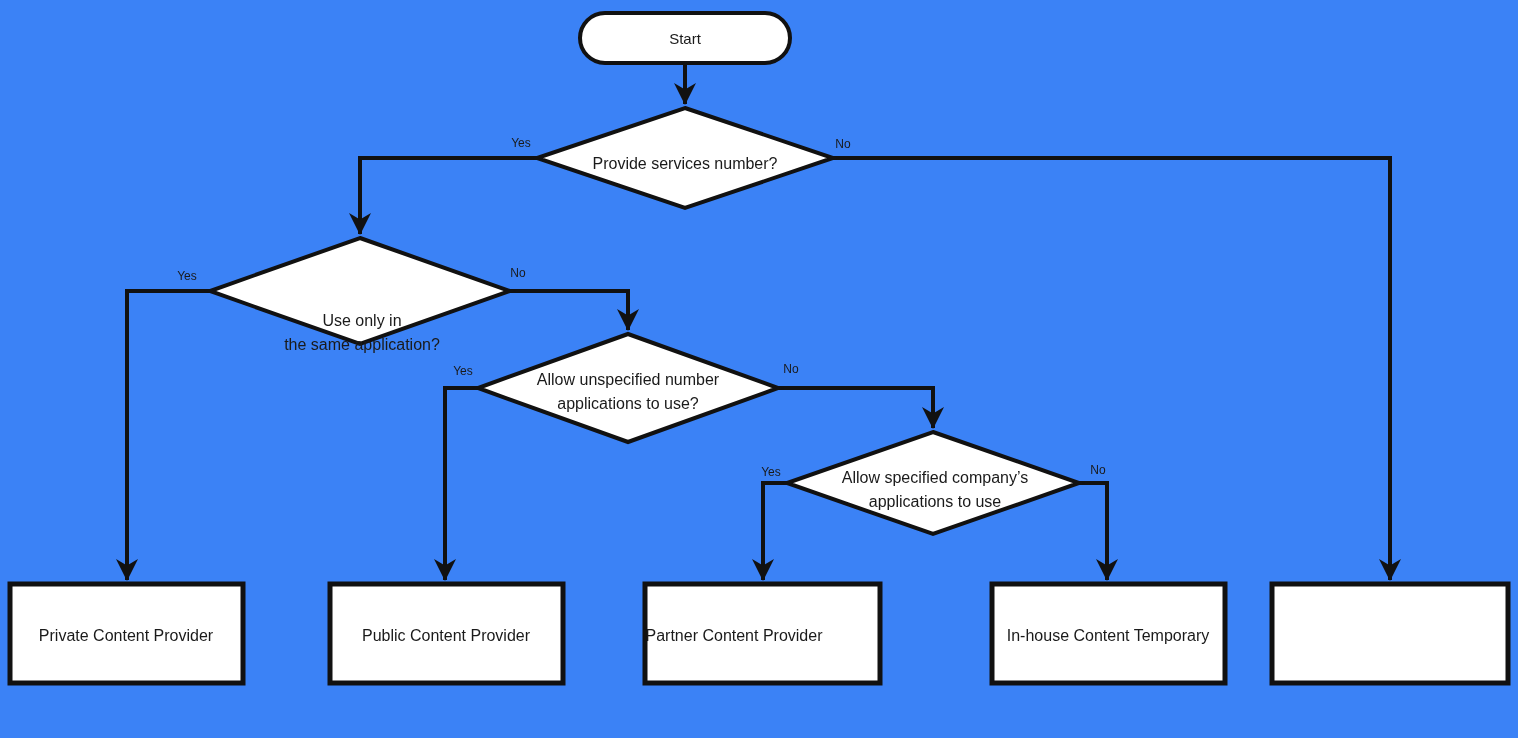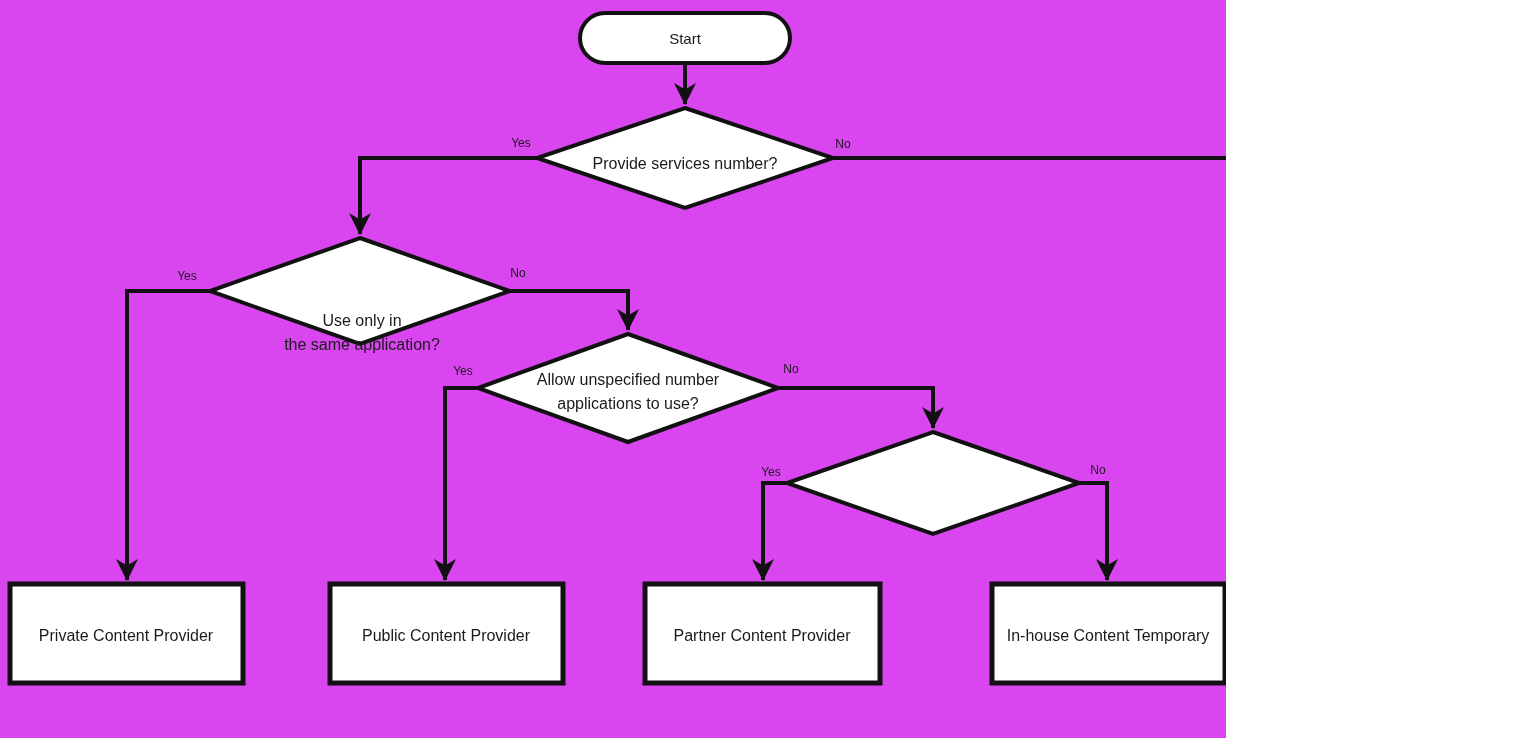--- a/index.html
+++ b/index.html
@@ -1,20 +1,20 @@
 <!DOCTYPE html>
 <html><head>
 <meta charset="utf-8">
 <style>
   html, body { margin: 0; padding: 0; background: #ffffff; }
   .canvas {
     position: relative;
-    width: 1226px;
+    width: 1518px;
     height: 738px;
-    background: #d946ef;
+    background: #3b82f6;
     font-family: "Liberation Sans", sans-serif;
     overflow: hidden;
   }
   .canvas svg { position: absolute; left: 0; top: 0; }
   .label {
     position: absolute;
     transform: translate(-50%, -50%);
     text-align: center;
     color: #1a1a1a;
     font-size: 16px;
@@ -79,29 +79,33 @@
   <div class="label" style="left:362px; top:291px;margin-top:42px;">
     <span>Use only in</span>
     <span>the same application?</span>
   </div>
 
   <div class="label" style="left:628px; top:392px;">
     <span>Allow unspecified number</span>
     <span>applications to use?</span>
   </div>
 
+  <div class="label" style="left:935px; top:490px;">
+    <span>Allow specified company’s</span>
+    <span>applications to use</span>
+  </div>
 
   <div class="label branch-label" style="left:521px; top:143px;">Yes</div>
   <div class="label branch-label" style="left:843px; top:144px;">No</div>
   <div class="label branch-label" style="left:187px; top:276px;">Yes</div>
   <div class="label branch-label" style="left:518px; top:273px;">No</div>
   <div class="label branch-label" style="left:463px; top:371px;">Yes</div>
   <div class="label branch-label" style="left:791px; top:369px;">No</div>
   <div class="label branch-label" style="left:771px; top:472px;">Yes</div>
   <div class="label branch-label" style="left:1098px; top:470px;">No</div>
 
   <div class="label box-label" style="left:126px; top:636px;">Private Content Provider</div>
   <div class="label box-label" style="left:446px; top:636px;">Public Content Provider</div>
-  <div class="label box-label" style="left:762px; top:636px;">Partner Content Provider</div>
+  <div class="label box-label" style="left:734px; top:636px;">Partner Content Provider</div>
   <div class="label box-label" style="left:1108px; top:636px;">In-house Content Temporary</div>
 
 
 </div>
 
 </body></html>

